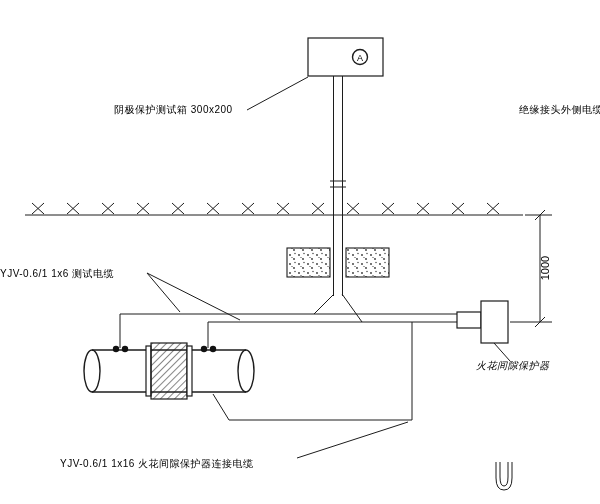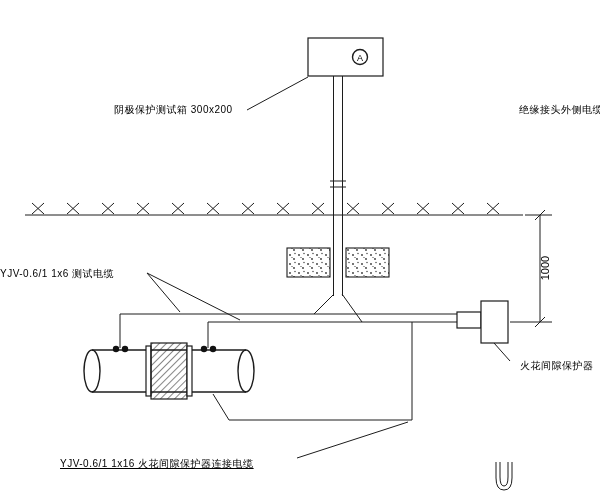--- a/index.html
+++ b/index.html
@@ -129,18 +129,18 @@
       <path class="ln" d="M500,462 L500,477 Q500,486 504,486 Q508,486 508,477 L508,462"></path>
     </g>
   </svg>
 
   <div class="lbl" style="left:114px;top:103px;">阴极保护测试箱 300x200</div>
 
   <div class="lbl" style="left:519px;top:103px;">绝缘接头外侧电缆</div>
 
   <div class="lbl" style="left:0;top:258px;margin-top:9px;">YJV-0.6/1 1x6 测试电缆</div>
 
-  <div class="lbl" style="left:520px;top:359px;">火花间隙保护器</div>
+  <div class="lbl" style="left:476px;top:359px;font-style:italic;">火花间隙保护器</div>
 
-  <div class="lbl" style="left:60px;top:457px;text-decoration:underline;">YJV-0.6/1 1x16 火花间隙保护器连接电缆</div>
+  <div class="lbl" style="left:60px;top:457px;">YJV-0.6/1 1x16 火花间隙保护器连接电缆</div>
 
 
 </div>
 
 </body></html>

